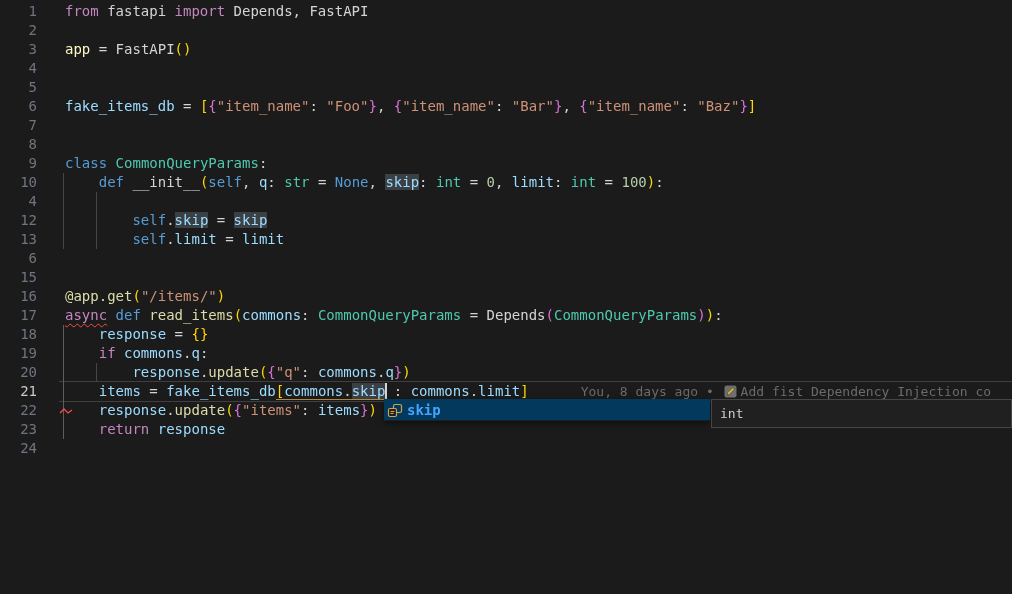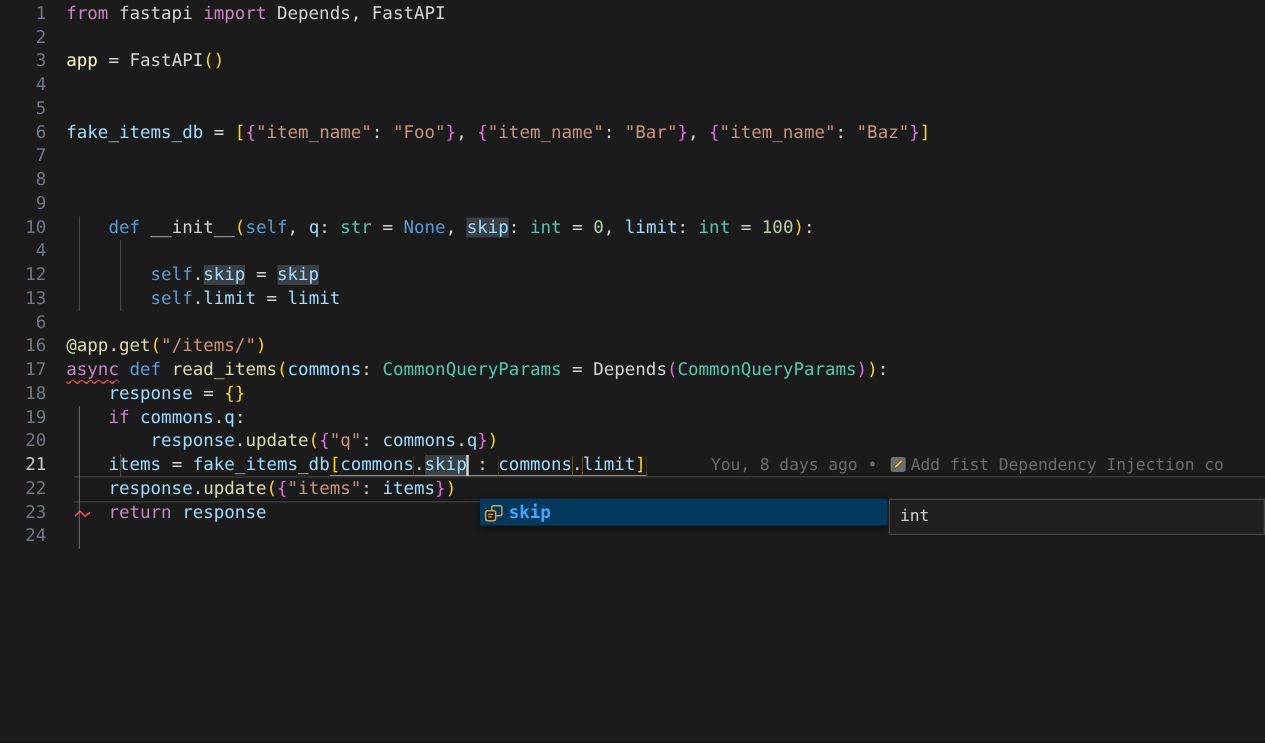--- a/index.html
+++ b/index.html
@@ -2,21 +2,21 @@
 <html><head>
 <meta charset="utf-8">
 <style>
   html,body{margin:0;padding:0;background:#111;}
   #stage{position:relative;width:1012px;height:594px;overflow:hidden;
          background:#1b1b1b;font-family:"DejaVu Sans Mono",monospace;font-size:14px;}
   #code-area{position:absolute;left:0;top:2px;width:1012px;}
   .line{display:flex;height:19px;line-height:19px;white-space:pre;}
   .ln{width:37px;flex:none;text-align:right;color:#6e7681;user-select:none;}
   .ln.active{color:#c8c8c8;}
-  .lc{margin-left:16px;white-space:pre;color:#d4d4d4;}
+  .lc{margin-left:28px;white-space:pre;color:#d4d4d4;}
   .hl{background:#3b4045;}
   .sq{text-decoration:underline;text-decoration-style:wavy;text-decoration-color:#f14c4c;
       text-decoration-thickness:1px;text-underline-offset:3px;}
   .ul{box-shadow:0 1px 0 #b3883a;}
   .cur{position:relative;}
   .cur::after{content:'';position:absolute;right:-2px;top:0;bottom:-1px;width:2px;background:#d4d4d4;}
   .guide{position:absolute;width:1px;background:#454545;}
   .guide.active{background:#5d5d5d;}
   .cl-border{position:absolute;left:59px;right:0;height:1px;background:#3f3f3f;}
   .blame{color:#6b6b6b;font-size:13px;margin-left:52px;}
@@ -39,26 +39,27 @@
 <div id="stage">
   <div id="code-area">
       <div class="line"><div class="ln">1</div><div class="lc"><span style="color: rgb(197, 134, 192);">from</span><span style="color: rgb(212, 212, 212);"> fastapi </span><span style="color: rgb(197, 134, 192);">import</span><span style="color: rgb(212, 212, 212);"> Depends, FastAPI</span></div></div>
       <div class="line"><div class="ln">2</div><div class="lc"></div></div>
       <div class="line"><div class="ln">3</div><div class="lc"><span style="color: #fef9c3;">app</span><span style="color: rgb(212, 212, 212);"> = </span><span style="color: rgb(212, 212, 212);">FastAPI</span><span style="color: rgb(255, 215, 0);">(</span><span style="color: rgb(255, 215, 0);">)</span></div></div>
       <div class="line"><div class="ln">4</div><div class="lc"></div></div>
       <div class="line"><div class="ln">5</div><div class="lc"></div></div>
       <div class="line"><div class="ln">6</div><div class="lc"><span style="color: rgb(156, 220, 254);">fake_items_db</span><span style="color: rgb(212, 212, 212);"> = </span><span style="color: rgb(255, 215, 0);">[</span><span style="color: rgb(218, 112, 214);">{</span><span style="color: rgb(206, 145, 120);">"item_name"</span><span style="color: rgb(212, 212, 212);">: </span><span style="color: rgb(206, 145, 120);">"Foo"</span><span style="color: rgb(218, 112, 214);">}</span><span style="color: rgb(212, 212, 212);">, </span><span style="color: rgb(218, 112, 214);">{</span><span style="color: rgb(206, 145, 120);">"item_name"</span><span style="color: rgb(212, 212, 212);">: </span><span style="color: rgb(206, 145, 120);">"Bar"</span><span style="color: rgb(218, 112, 214);">}</span><span style="color: rgb(212, 212, 212);">, </span><span style="color: rgb(218, 112, 214);">{</span><span style="color: rgb(206, 145, 120);">"item_name"</span><span style="color: rgb(212, 212, 212);">: </span><span style="color: rgb(206, 145, 120);">"Baz"</span><span style="color: rgb(218, 112, 214);">}</span><span style="color: rgb(255, 215, 0);">]</span></div></div>
       <div class="line"><div class="ln">7</div><div class="lc"></div></div>
       <div class="line"><div class="ln">8</div><div class="lc"></div></div>
-      <div class="line"><div class="ln">9</div></div>
+      <div class="line"><div class="ln">9</div><div class="lc"><span style="color: rgb(86, 156, 214);">class</span><span style="color: rgb(212, 212, 212);"> </span><span style="color: rgb(78, 201, 176);">CommonQueryParams</span><span style="color: rgb(212, 212, 212);">:</span></div></div>
       <div class="line"><div class="ln">10</div><div class="lc"><span style="color: rgb(212, 212, 212);">    </span><span style="color: rgb(86, 156, 214);">def</span><span style="color: rgb(212, 212, 212);"> </span><span style="color: rgb(212, 212, 212);">__init__</span><span style="color: rgb(255, 215, 0);">(</span><span style="color: rgb(86, 156, 214);">self</span><span style="color: rgb(212, 212, 212);">, </span><span style="color: rgb(156, 220, 254);">q</span><span style="color: rgb(212, 212, 212);">: </span><span style="color: rgb(78, 201, 176);">str</span><span style="color: rgb(212, 212, 212);"> = </span><span style="color: rgb(86, 156, 214);">None</span><span style="color: rgb(212, 212, 212);">, </span><span class="hl" style="color: rgb(156, 220, 254);">skip</span><span style="color: rgb(212, 212, 212);">: </span><span style="color: rgb(78, 201, 176);">int</span><span style="color: rgb(212, 212, 212);"> = </span><span style="color: rgb(181, 206, 168);">0</span><span style="color: rgb(212, 212, 212);">, </span><span style="color: rgb(156, 220, 254);">limit</span><span style="color: rgb(212, 212, 212);">: </span><span style="color: rgb(78, 201, 176);">int</span><span style="color: rgb(212, 212, 212);"> = </span><span style="color: rgb(181, 206, 168);">100</span><span style="color: rgb(255, 215, 0);">)</span><span style="color: rgb(212, 212, 212);">:</span></div></div>
       <div class="line"><div class="ln">4</div></div>
       <div class="line"><div class="ln">12</div><div class="lc"><span style="color: rgb(212, 212, 212);">        </span><span style="color: rgb(86, 156, 214);">self</span><span style="color: rgb(212, 212, 212);">.</span><span class="hl" style="color: rgb(156, 220, 254);">skip</span><span style="color: rgb(212, 212, 212);"> = </span><span class="hl" style="color: rgb(156, 220, 254);">skip</span></div></div>
       <div class="line"><div class="ln">13</div><div class="lc"><span style="color: rgb(212, 212, 212);">        </span><span style="color: rgb(86, 156, 214);">self</span><span style="color: rgb(212, 212, 212);">.</span><span style="color: rgb(156, 220, 254);">limit</span><span style="color: rgb(212, 212, 212);"> = </span><span style="color: rgb(156, 220, 254);">limit</span></div></div>
       <div class="line"><div class="ln">6</div><div class="lc"></div></div>
+      <div class="line"><div class="ln">15</div><div class="lc"></div></div>
       <div class="line"><div class="ln">16</div><div class="lc"><span style="color: rgb(220, 220, 170);">@app.get</span><span style="color: rgb(255, 215, 0);">(</span><span style="color: rgb(206, 145, 120);">"/items/"</span><span style="color: rgb(255, 215, 0);">)</span></div></div>
       <div class="line"><div class="ln">17</div><div class="lc"><span class="sq" style="color: rgb(197, 134, 192);">async</span><span style="color: rgb(212, 212, 212);"> </span><span style="color: rgb(86, 156, 214);">def</span><span style="color: rgb(212, 212, 212);"> </span><span style="color: rgb(220, 220, 170);">read_items</span><span style="color: rgb(255, 215, 0);">(</span><span style="color: rgb(156, 220, 254);">commons</span><span style="color: rgb(212, 212, 212);">: </span><span style="color: rgb(78, 201, 176);">CommonQueryParams</span><span style="color: rgb(212, 212, 212);"> = </span><span style="color: rgb(212, 212, 212);">Depends</span><span style="color: rgb(218, 112, 214);">(</span><span style="color: rgb(78, 201, 176);">CommonQueryParams</span><span style="color: rgb(218, 112, 214);">)</span><span style="color: rgb(255, 215, 0);">)</span><span style="color: rgb(212, 212, 212);">:</span></div></div>
       <div class="line"><div class="ln">18</div><div class="lc"><span style="color: rgb(212, 212, 212);">    </span><span style="color: rgb(156, 220, 254);">response</span><span style="color: rgb(212, 212, 212);"> = </span><span style="color: rgb(255, 215, 0);">{}</span></div></div>
       <div class="line"><div class="ln">19</div><div class="lc"><span style="color: rgb(212, 212, 212);">    </span><span style="color: rgb(197, 134, 192);">if</span><span style="color: rgb(212, 212, 212);"> </span><span style="color: rgb(156, 220, 254);">commons</span><span style="color: rgb(212, 212, 212);">.</span><span style="color: rgb(156, 220, 254);">q</span><span style="color: rgb(212, 212, 212);">:</span></div></div>
       <div class="line"><div class="ln">20</div><div class="lc"><span style="color: rgb(212, 212, 212);">        </span><span style="color: rgb(156, 220, 254);">response</span><span style="color: rgb(212, 212, 212);">.</span><span style="color: rgb(220, 220, 170);">update</span><span style="color: rgb(255, 215, 0);">(</span><span style="color: rgb(218, 112, 214);">{</span><span style="color: rgb(206, 145, 120);">"q"</span><span style="color: rgb(212, 212, 212);">: </span><span style="color: rgb(156, 220, 254);">commons</span><span style="color: rgb(212, 212, 212);">.</span><span style="color: rgb(156, 220, 254);">q</span><span style="color: rgb(218, 112, 214);">}</span><span style="color: rgb(255, 215, 0);">)</span></div></div>
       <div class="line"><div class="ln active">21</div><div class="lc"><span style="color: rgb(212, 212, 212);">    </span><span style="color: rgb(156, 220, 254);">items</span><span style="color: rgb(212, 212, 212);"> = </span><span style="color: rgb(156, 220, 254);">fake_items_db</span><span class="ul" style="color: rgb(255, 215, 0);">[</span><span class="ul" style="color: rgb(156, 220, 254);">commons</span><span class="ul" style="color: rgb(212, 212, 212);">.</span><span class="hl ul cur" style="color: rgb(156, 220, 254);">skip</span><span class="ul" style="color: rgb(212, 212, 212);"> : </span><span class="ul" style="color: rgb(156, 220, 254);">commons</span><span class="ul" style="color: rgb(212, 212, 212);">.</span><span class="ul" style="color: rgb(156, 220, 254);">limit</span><span class="ul" style="color: rgb(255, 215, 0);">]</span><span class="blame"><span>You, 8 days ago • </span><svg width="13" height="13">
               <rect x="0.5" y="0.5" width="12" height="12" rx="2" fill="#6f6f6f"></rect>
               <path d="M3 10 L3.6 7.8 L8.8 2.6 L10.4 4.2 L5.2 9.4 Z" fill="#e2b93d" stroke="#3a3a3a" stroke-width="0.6"></path>
             </svg><span>Add fist Dependency Injection co</span></span></div></div>
       <div class="line"><div class="ln">22</div><div class="lc"><span style="color: rgb(212, 212, 212);">    </span><span style="color: rgb(156, 220, 254);">response</span><span style="color: rgb(212, 212, 212);">.</span><span style="color: rgb(220, 220, 170);">update</span><span style="color: rgb(255, 215, 0);">(</span><span style="color: rgb(218, 112, 214);">{</span><span style="color: rgb(206, 145, 120);">"items"</span><span style="color: rgb(212, 212, 212);">: </span><span style="color: rgb(156, 220, 254);">items</span><span style="color: rgb(218, 112, 214);">}</span><span style="color: rgb(255, 215, 0);">)</span></div></div>

